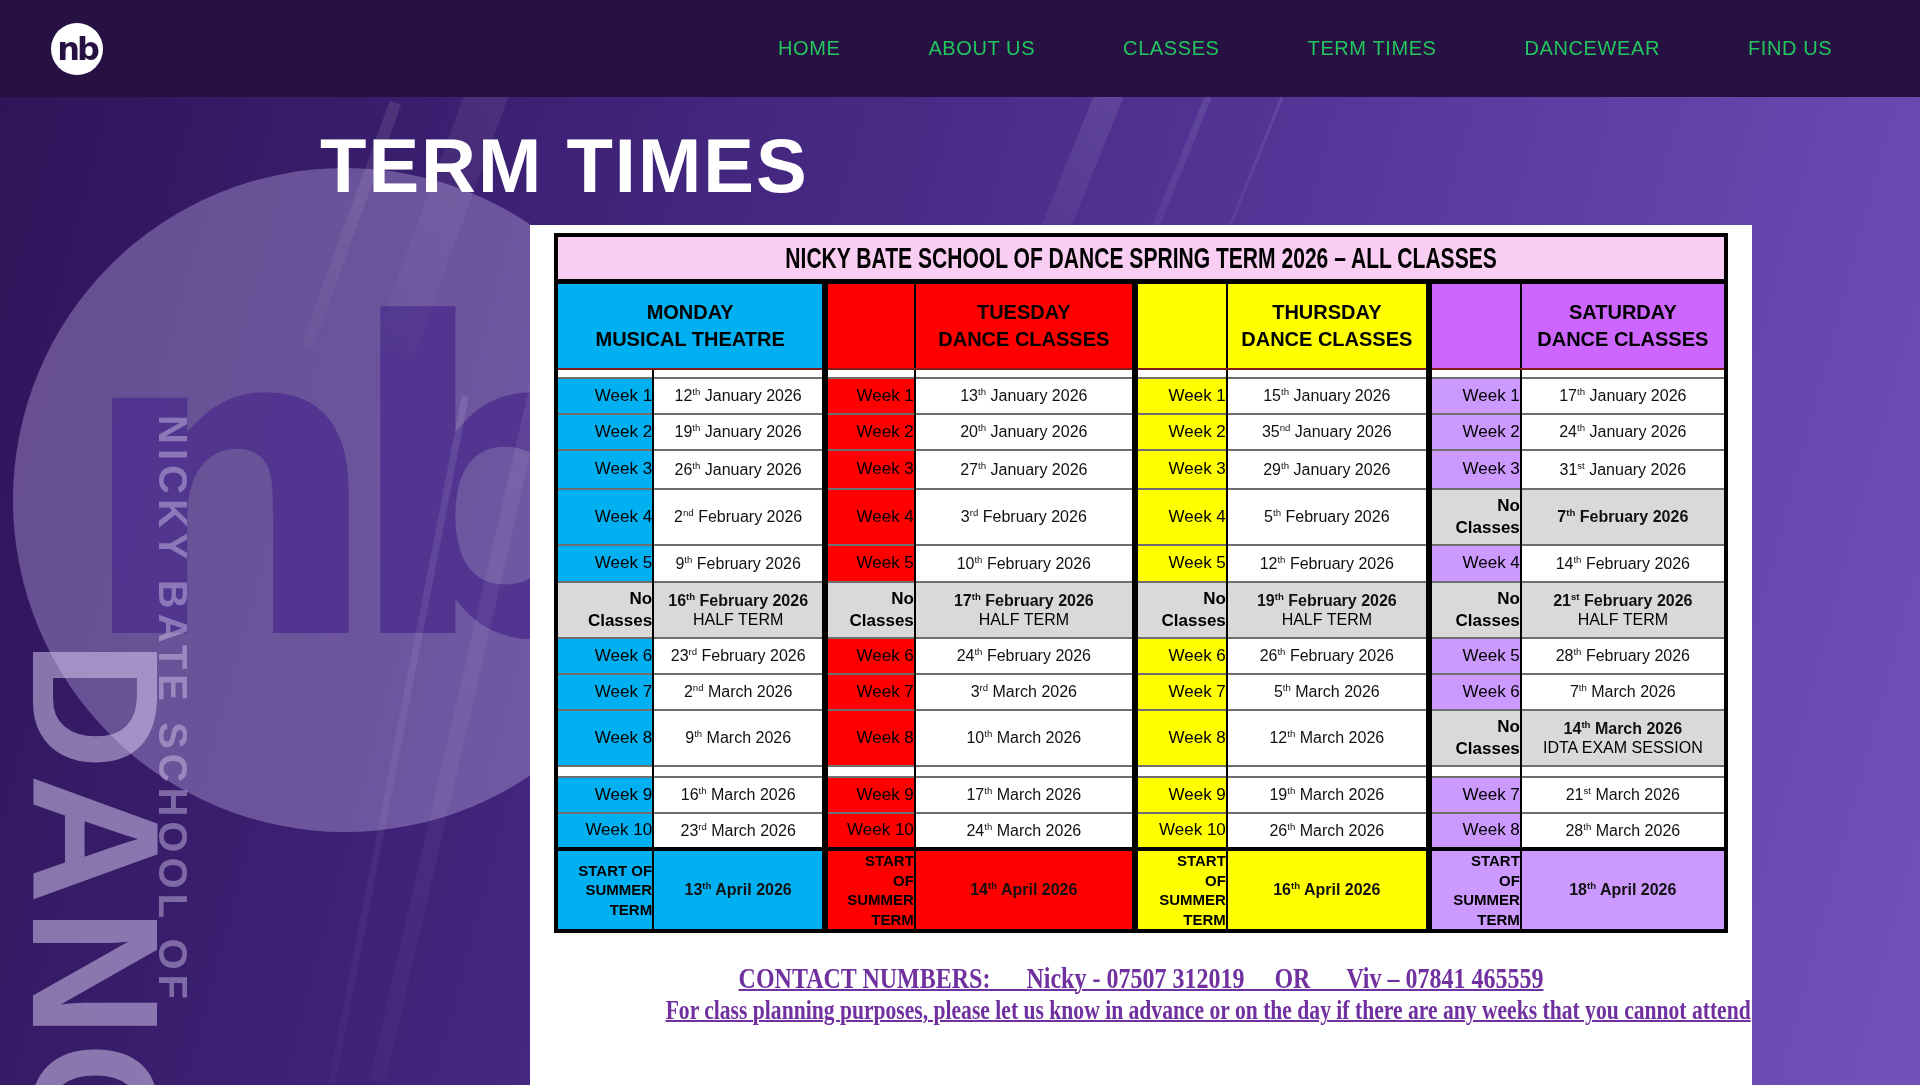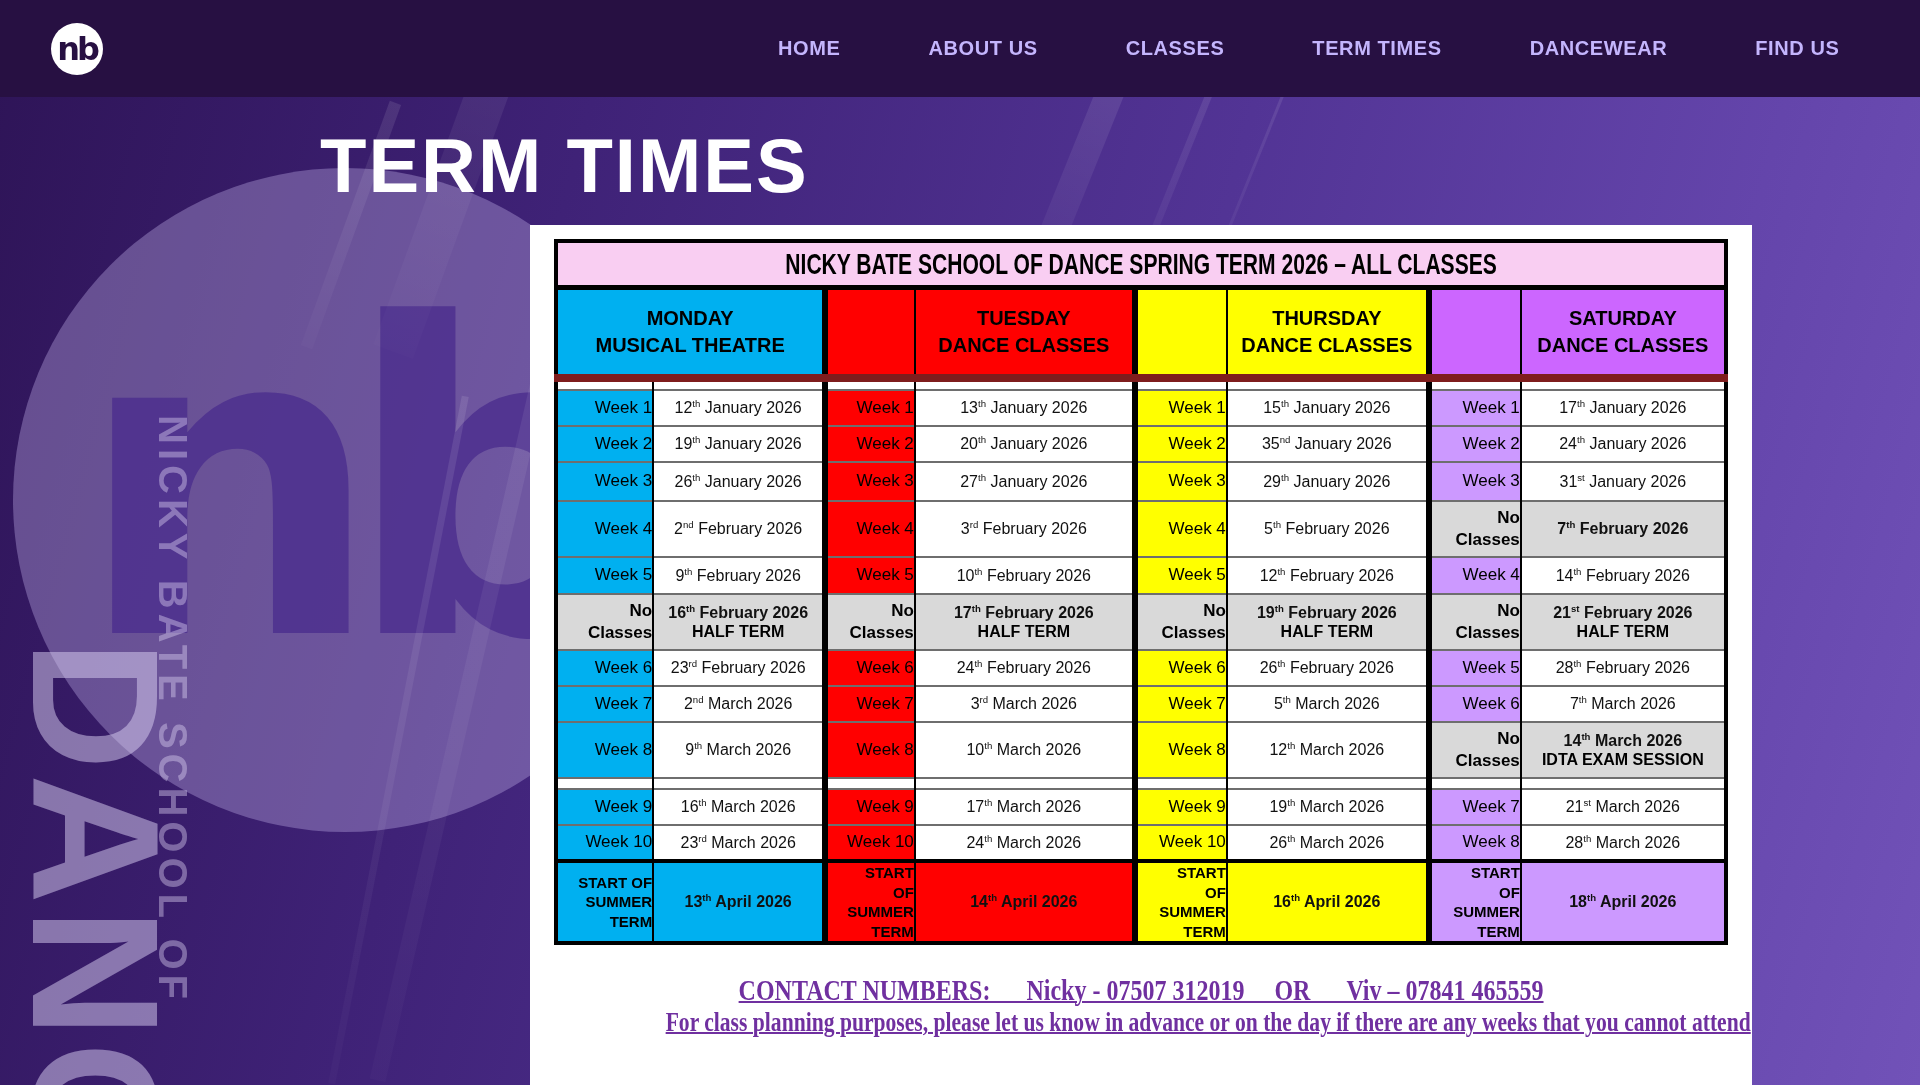--- a/index.html
+++ b/index.html
@@ -14,51 +14,51 @@
   .s2{left:1168px;top:55px;width:7px;height:265px;transform:rotate(22deg);}
   .s3{left:1245px;top:60px;width:3px;height:250px;transform:rotate(22deg);}
   .s4{left:420px;top:80px;width:42px;height:280px;transform:rotate(20deg);background:linear-gradient(rgba(255,255,255,0.07),rgba(255,255,255,0.01));}
   .s5{left:345px;top:95px;width:12px;height:260px;transform:rotate(20deg);}
   .s6{left:455px;top:330px;width:16px;height:760px;transform:rotate(13deg);background:linear-gradient(rgba(255,255,255,0.08),rgba(255,255,255,0.02));}
   .s7{left:395px;top:390px;width:7px;height:700px;transform:rotate(11deg);}
   
   .nav{position:absolute;left:0;top:0;width:1920px;height:97px;background:#271042;z-index:30;}
   .logo{position:absolute;left:50px;top:22px;width:54px;height:54px;}
   .navlinks{position:absolute;left:778px;top:0;height:97px;display:flex;align-items:center;gap:88px;}
-  .navlink{color:#c4b5fd;font-weight:700;font-size:20px;letter-spacing:0.6px;cursor:pointer;white-space:nowrap;}
+  .navlink{color:#22c55e;font-weight:400;font-size:20px;letter-spacing:0.6px;cursor:pointer;white-space:nowrap;}
   
   .hero-title{position:absolute;left:320px;top:122px;font-size:76px;font-weight:800;color:#ffffff;letter-spacing:2px;z-index:5;}
   .wm-logo{position:absolute;left:0px;top:155px;width:690px;height:690px;z-index:1;}
   .vt-small{position:absolute;left:150px;top:415px;height:610px;writing-mode:vertical-rl;font-size:40px;font-weight:700;
     color:rgba(222,213,244,0.42);letter-spacing:5px;white-space:nowrap;z-index:3;}
   .vt-big{position:absolute;left:10px;top:640px;writing-mode:vertical-rl;font-size:180px;font-weight:800;line-height:0.95;
     color:rgba(220,210,243,0.50);letter-spacing:4px;white-space:nowrap;z-index:3;}
   
   .card{position:absolute;left:530px;top:225px;width:1222px;height:860px;background:#ffffff;z-index:20;}
-  table.tbl{border-collapse:collapse;margin:14px auto 0;border:4px solid #000;}
+  table.tbl{border-collapse:collapse;margin:8px auto 0;border:4px solid #000;}
   .tbl td{border-top:2px solid #6e6e6e;background:#fff;text-align:center;vertical-align:middle;color:#111;padding:0;}
   .trow td{background:#F9CEF2;border:3px solid #000;border-bottom:5px solid #000;height:42px;}
   .title-inner{display:inline-block;transform:scaleX(0.78) scaleY(1.08);font-weight:700;font-size:27px;white-space:nowrap;color:#000;}
-  .hrow td{height:84px;border-bottom:8px solid #7f1d1d;}
+  .hrow td{height:84px;border-bottom:2px solid #7f1d1d;}
   .hline{font-weight:700;font-size:20px;line-height:1.35;color:#000;}
   .sp td{height:7px;}
   .sp2 td{height:9px;}
   .bg-mon{background:#00B0F0 !important;}
   .bg-tue{background:#FF0000 !important;}
   .bg-thu{background:#FFFF00 !important;}
   .bg-sat{background:#CC99FF !important;}
   .bg-sathdr{background:#CC66FF !important;}
   .bg-gray{background:#D9D9D9 !important;}
   .bl2{border-left:2px solid #000;}
   .bl6{border-left:6px solid #000;}
   .h36{height:36px;}.h37{height:37px;}.h39{height:39px;}.h56{height:56px;}.h70{height:70px;}
   .wlab{white-space:pre-line;font-size:17px;line-height:1.3;color:#000;text-align:right;}
   .dl{font-size:16px;color:#111;}
   .ord{font-size:0.6em;vertical-align:super;}
-  .l2{font-weight:700;font-size:16px;color:#000;}
+  .l2{font-weight:400;font-size:16px;color:#000;}
   .l2:empty{display:none;}
   .b .wlab,.b .dl{font-weight:700;}
   .st{border-top:4px solid #000 !important;}
   .st .wlab{font-size:15px;padding-left:19px;}
   
   .contactwrap{text-align:center;}
   .c1{margin-top:28px;}
   .c2{}
   .contact{font-family:"Liberation Serif",serif;font-weight:700;color:#7030A0;display:inline-block;
     transform:scaleX(0.8);transform-origin:center;text-decoration:underline;text-decoration-thickness:2px;white-space:nowrap;}

